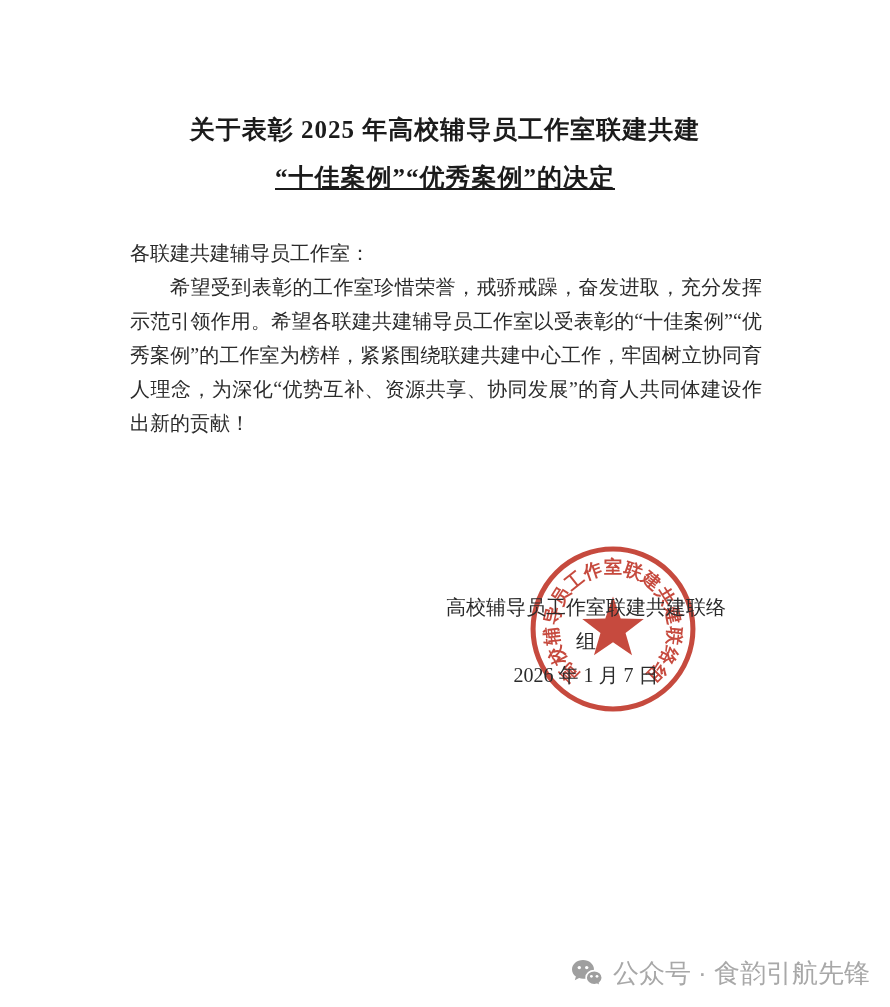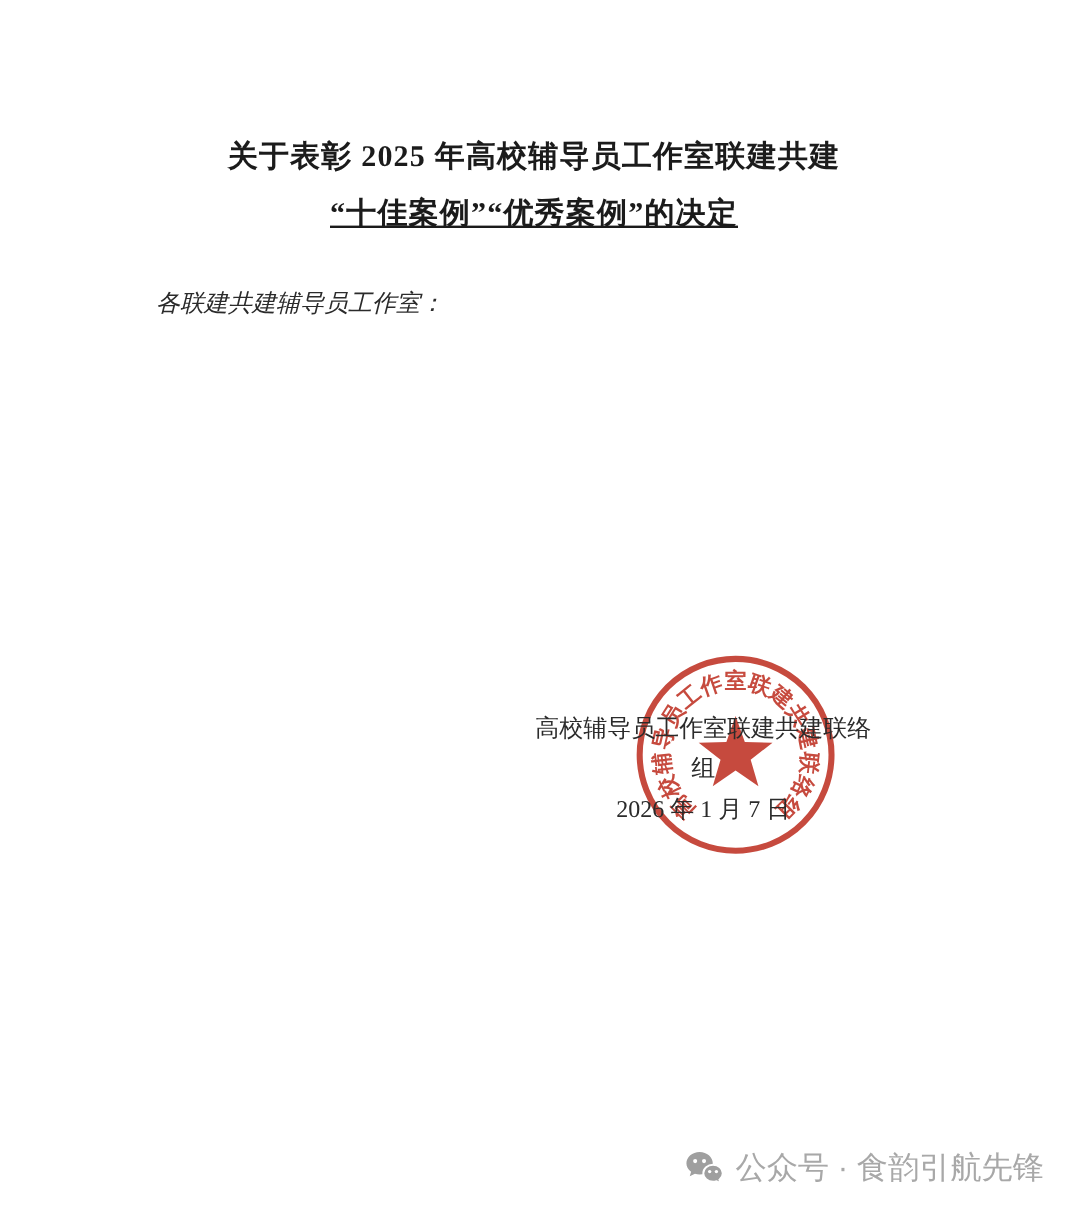--- a/index.html
+++ b/index.html
@@ -24,21 +24,20 @@
     letter-spacing:1px;
     margin:0;
   }
   .title-line1{top:113px;}
   .title-line2{top:161px;text-decoration:underline;}
   .body-text{
     position:absolute;
     left:130px;top:236px;width:632px;
     font-size:20px;line-height:34px;
     text-align:justify;
-    font-style:italic;
   }
   .body-text p{margin:0;}
   .para{text-indent:2em;}
   .attachment{margin-top:42px;}
   .sign-block{
     position:absolute;
     top:590px;right:156px;width:296px;
     text-align:center;
     font-size:20px;line-height:34px;
     z-index:2;
@@ -74,20 +73,21 @@
 </head>
 <body>
 
 <div class="page">
 
   <h1 class="title title-line1">关于表彰 2025 年高校辅导员工作室联建共建</h1>
   <h1 class="title title-line2">“十佳案例”“优秀案例”的决定</h1>
 
   <div class="body-text">
     <p>各联建共建辅导员工作室：</p>
+    <p class="para">希望受到表彰的工作室珍惜荣誉，戒骄戒躁，奋发进取，充分发挥示范引领作用。希望各联建共建辅导员工作室以受表彰的“十佳案例”“优秀案例”的工作室为榜样，紧紧围绕联建共建中心工作，牢固树立协同育人理念，为深化“优势互补、资源共享、协同发展”的育人共同体建设作出新的贡献！</p>
   </div>
 
   <svg class="seal" id="seal-svg" viewBox="0 0 170 170" xmlns="http://www.w3.org/2000/svg">
     <circle class="seal-ring" cx="85" cy="85" r="79"></circle>
     <polygon class="seal-star" points="85,53 92.6,74.5 115.4,75.1 97.4,89 103.8,110.9 85,98 66.2,110.9 72.6,89 54.6,75.1 77.4,74.5"></polygon>
   <text x="85" y="30" text-anchor="middle" transform="rotate(-135,85,85)" class="seal-char">高</text>
       <text x="85" y="30" text-anchor="middle" transform="rotate(-115.71428571428572,85,85)" class="seal-char">校</text>
       <text x="85" y="30" text-anchor="middle" transform="rotate(-96.42857142857143,85,85)" class="seal-char">辅</text>
       <text x="85" y="30" text-anchor="middle" transform="rotate(-77.14285714285714,85,85)" class="seal-char">导</text>
       <text x="85" y="30" text-anchor="middle" transform="rotate(-57.85714285714286,85,85)" class="seal-char">员</text>

